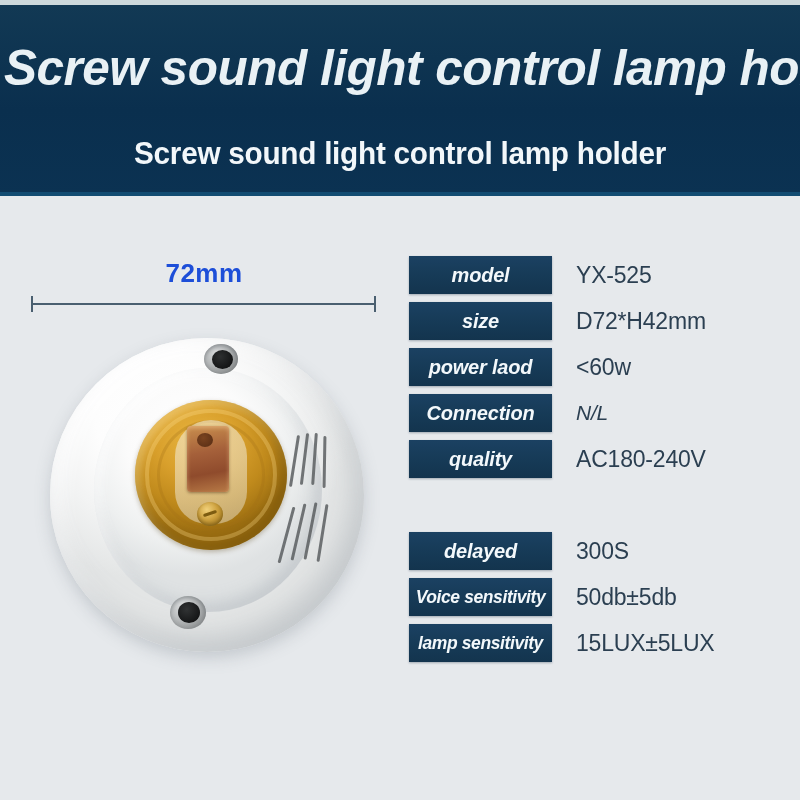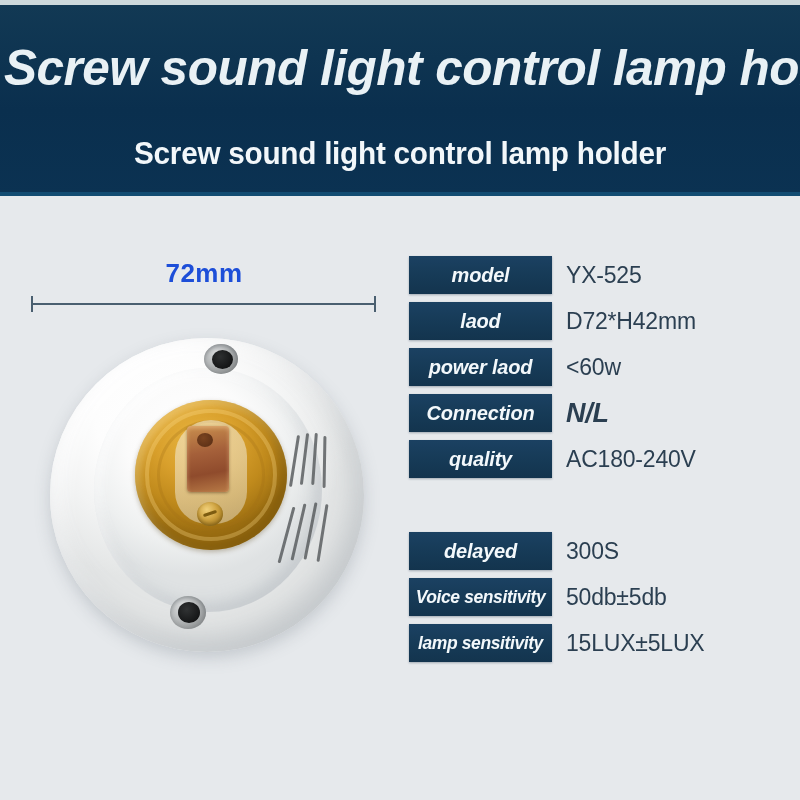--- a/index.html
+++ b/index.html
@@ -193,25 +193,25 @@
     color:#f3f8fb;
     display:flex; align-items:center; justify-content:center;
     font-style:italic; font-weight:700;
     font-size:20px; letter-spacing:-0.2px;
     box-shadow:0 1px 2px rgba(30,50,70,.35);
     white-space:nowrap; overflow:hidden;
   }
   .spec-row.wide .spec-key{ font-size:17.5px; letter-spacing:-0.4px; }
   .spec-val{
     flex:1; display:flex; align-items:center;
-    padding-left:14px;
+    padding-left:24px;
     color:#2b3f51; font-size:23px; font-weight:400;
     letter-spacing:-0.2px; white-space:nowrap;
   }
-  .spec-val.it{ font-style:italic; font-weight:700; font-size:27px; }
+  .spec-val.it{ font-style:italic; font-weight:400; font-size:21px; }
 </style>
 </head>
 <body>
 
 <div id="top-strip"></div>
 
 <div id="header">
   <div id="title-main">Screw sound light control lamp holder</div>
   <div id="title-sub">Screw sound light control lamp holder</div>
 </div>
@@ -258,21 +258,21 @@
 </div>
 
 <div id="spec-table">
 
   <div class="spec-row">
     <div class="spec-key">model</div>
     <div class="spec-val">YX-525</div>
   </div>
 
   <div class="spec-row">
-    <div class="spec-key">laod</div>
+    <div class="spec-key">size</div>
     <div class="spec-val">D72*H42mm</div>
   </div>
 
   <div class="spec-row">
     <div class="spec-key">power laod</div>
     <div class="spec-val">&lt;60w</div>
   </div>
 
   <div class="spec-row">
     <div class="spec-key">Connection</div>

